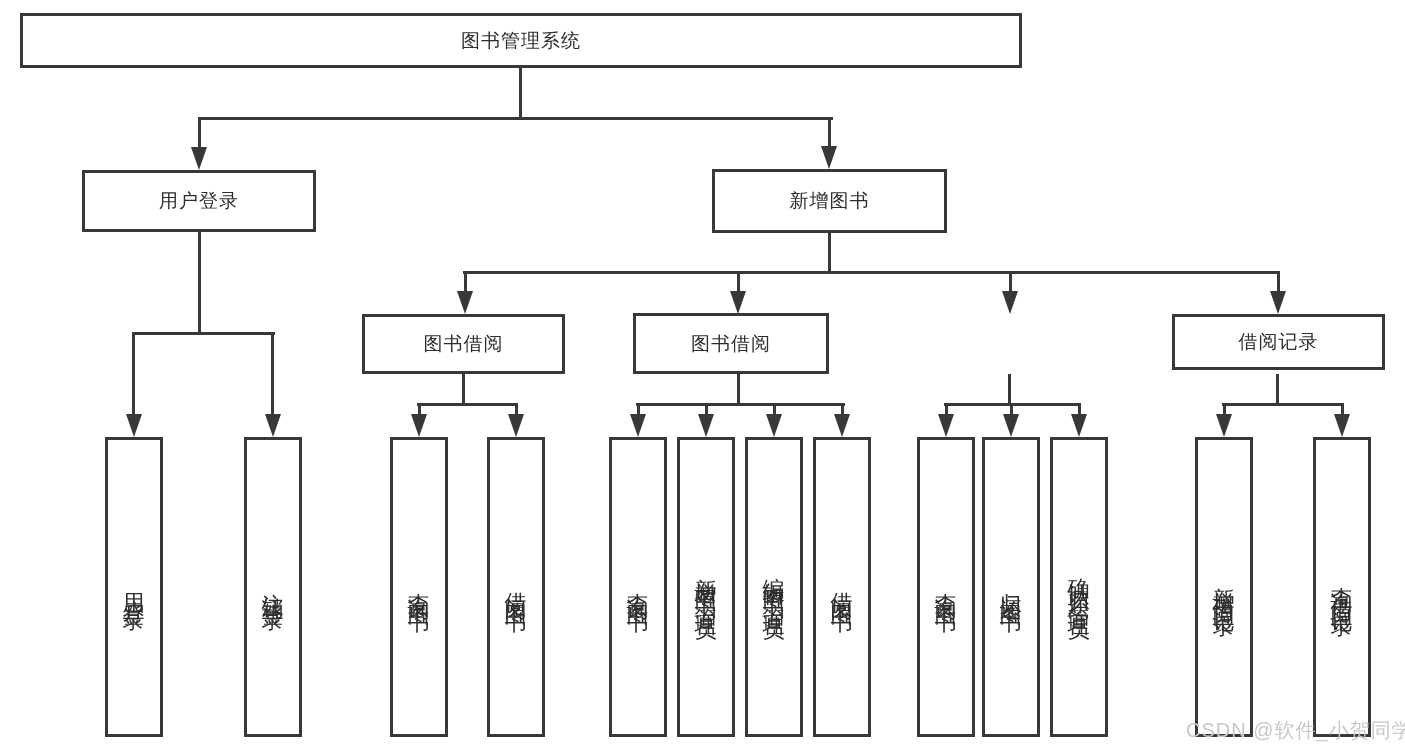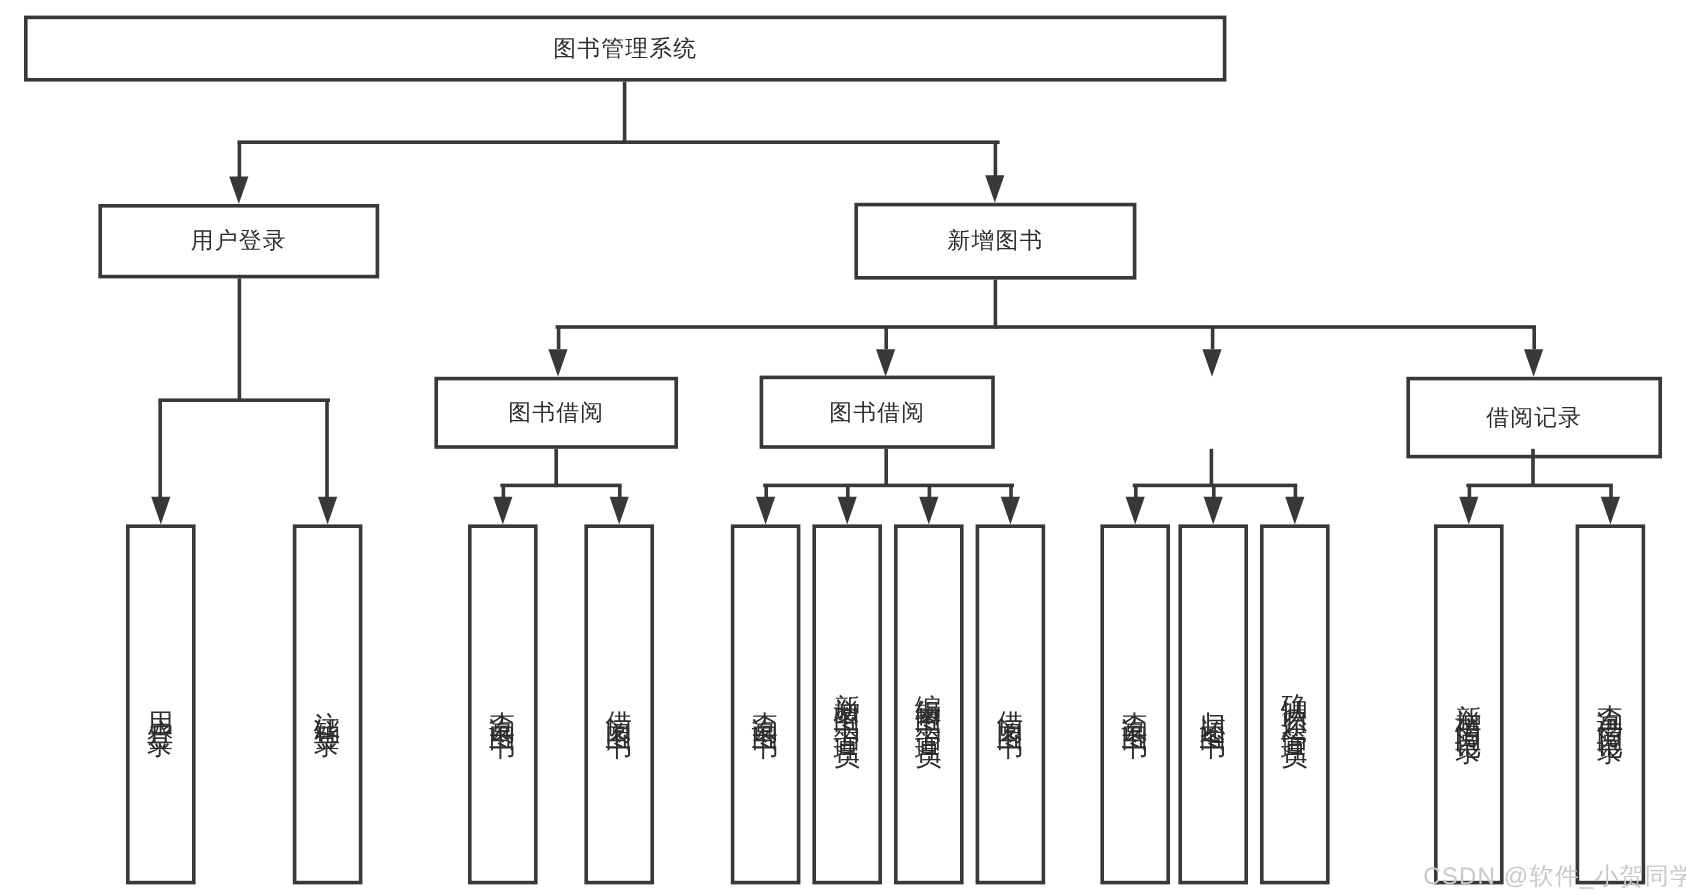--- a/index.html
+++ b/index.html
@@ -69,21 +69,21 @@
   <i class="ar" style="left:1002px;top:291px"></i>
   <i class="ln" style="left:1277px;top:273px;width:3px;height:18px"></i>
   <i class="ar" style="left:1270px;top:291px"></i>
 
   <div class="box" style="left:362px;top:314px;width:203px;height:60px">
     <span class="hlabel">图书借阅</span>
   </div>
   <div class="box" style="left:633px;top:313px;width:196px;height:61px">
     <span class="hlabel">图书借阅</span>
   </div>
-  <div class="box" style="left:1172px;top:314px;width:213px;height:68px">
+  <div class="box" style="left:1172px;top:314px;width:213px;height:56px">
     <span class="hlabel">借阅记录</span>
   </div>
 
   <i class="ln" style="left:462px;top:374px;width:3px;height:32px"></i>
   <i class="ln" style="left:417px;top:403px;width:101px;height:3px"></i>
   <i class="ln" style="left:418px;top:405px;width:3px;height:11px"></i>
   <i class="ar" style="left:411px;top:414px"></i>
   <i class="ln" style="left:515px;top:405px;width:3px;height:11px"></i>
   <i class="ar" style="left:508px;top:414px"></i>
 

